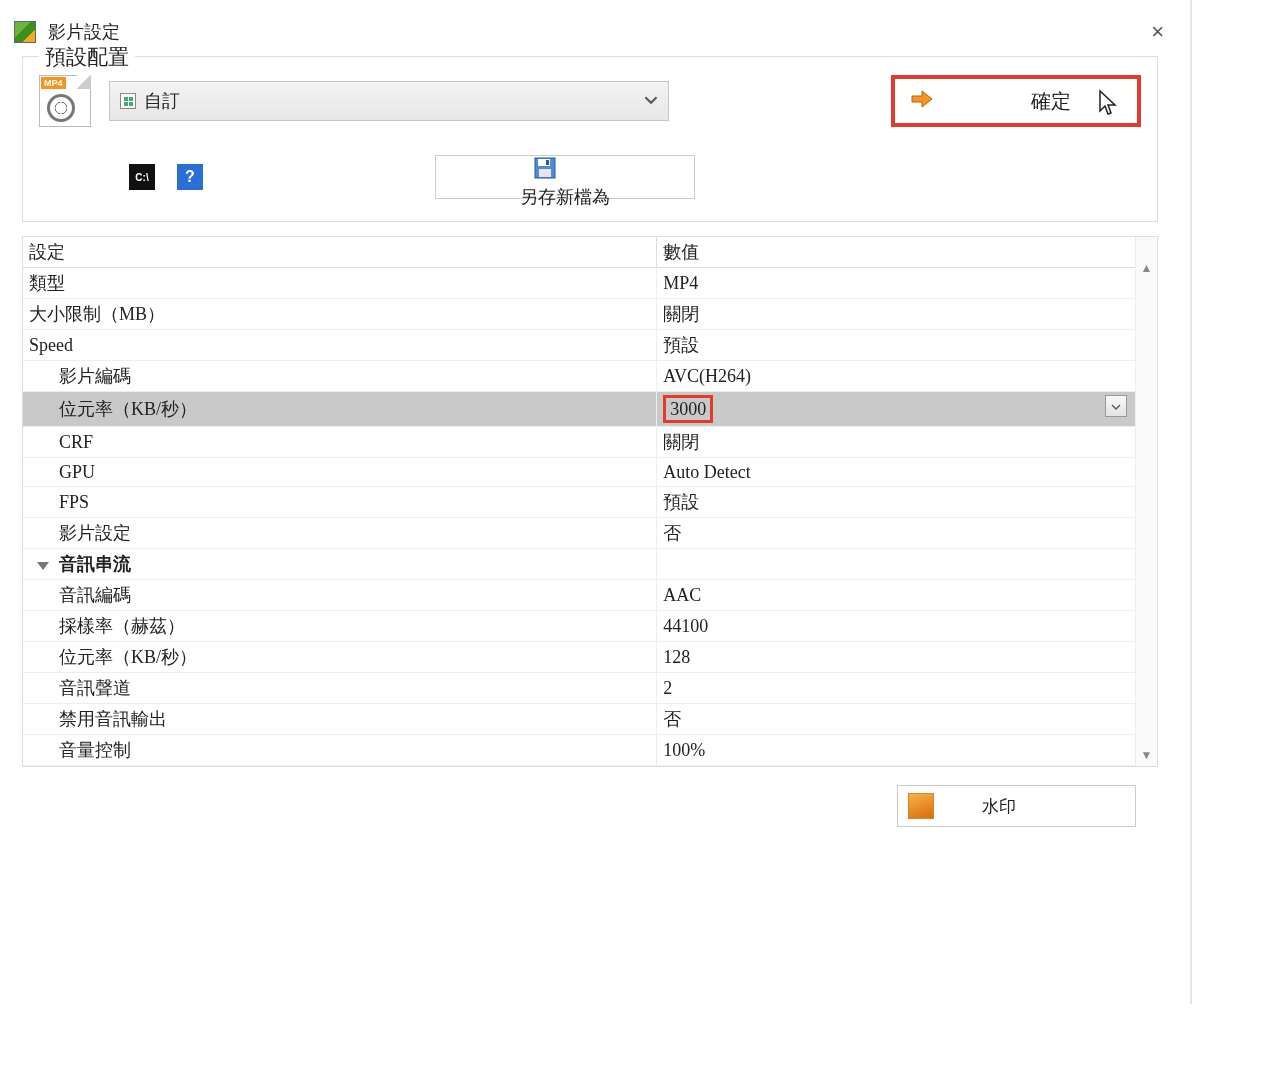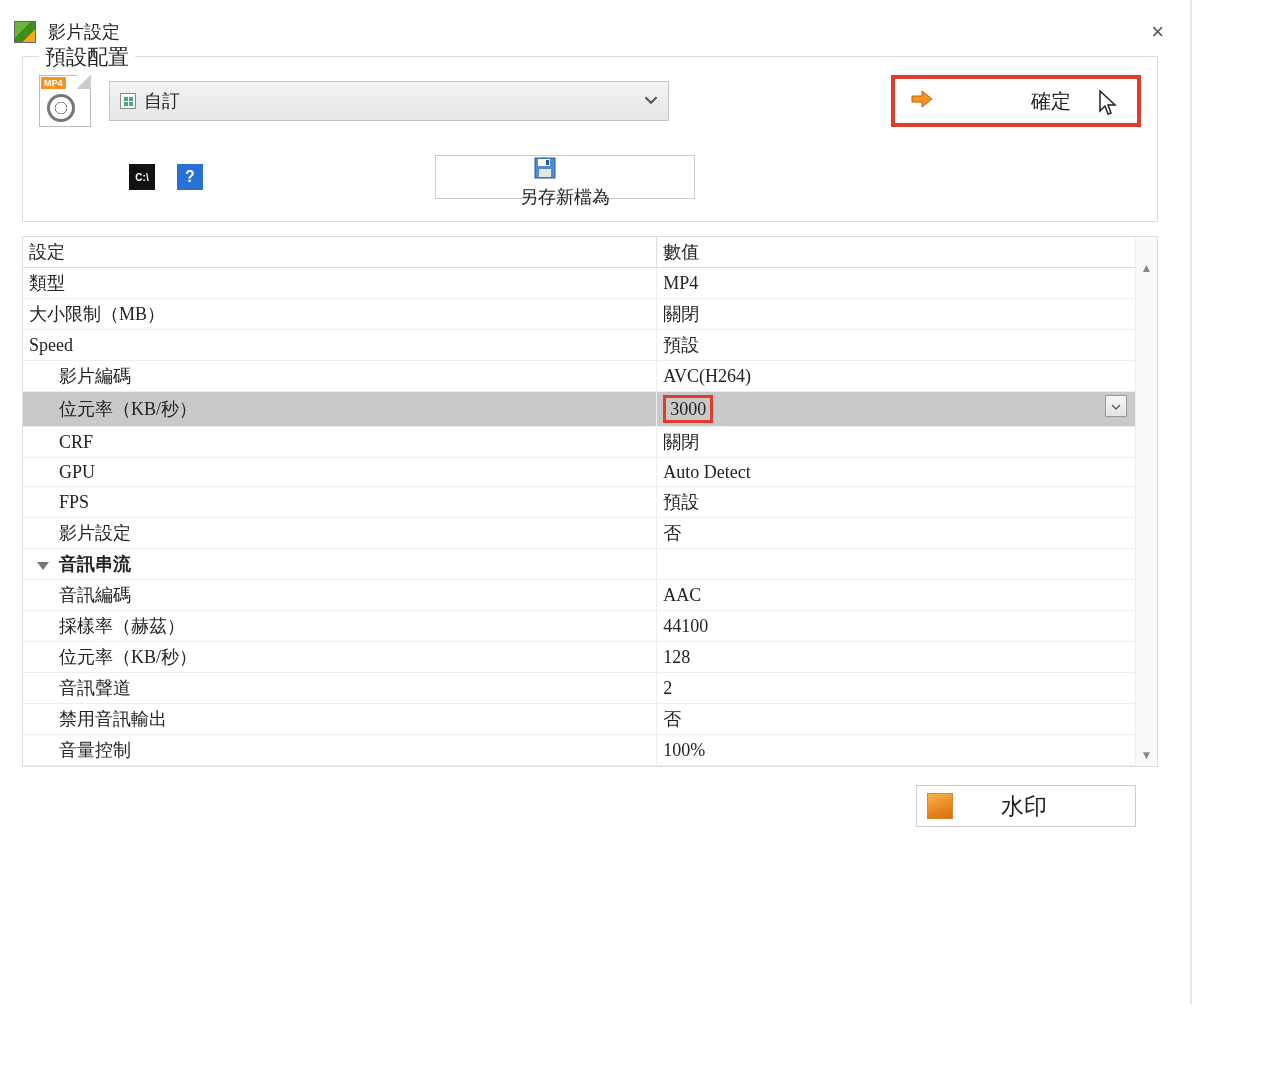--- a/index.html
+++ b/index.html
@@ -233,27 +233,27 @@
   .scroll-arrow.up { top: 24px; }
   .scroll-arrow.down { bottom: 4px; }
 
   
   .footer {
     display: flex;
     justify-content: flex-end;
     margin: 18px 44px 0 0;
   }
   .wm-btn {
-    width: 220px; height: 42px;
+    width: 239px; height: 42px;
     border: 1px solid #ccc;
     background: #fff;
     display: flex; align-items: center;
     padding: 0 10px;
     cursor: pointer;
-    font-size: 23px;
+    font-size: 17px;
   }
   .wm-icon {
     width: 26px;height:26px;
     background: linear-gradient(160deg,#f7b24a,#d96b0b);
     border: 1px solid #d48a2a;
     margin-right: 48px;
   }
 
   
   .right-edge {

